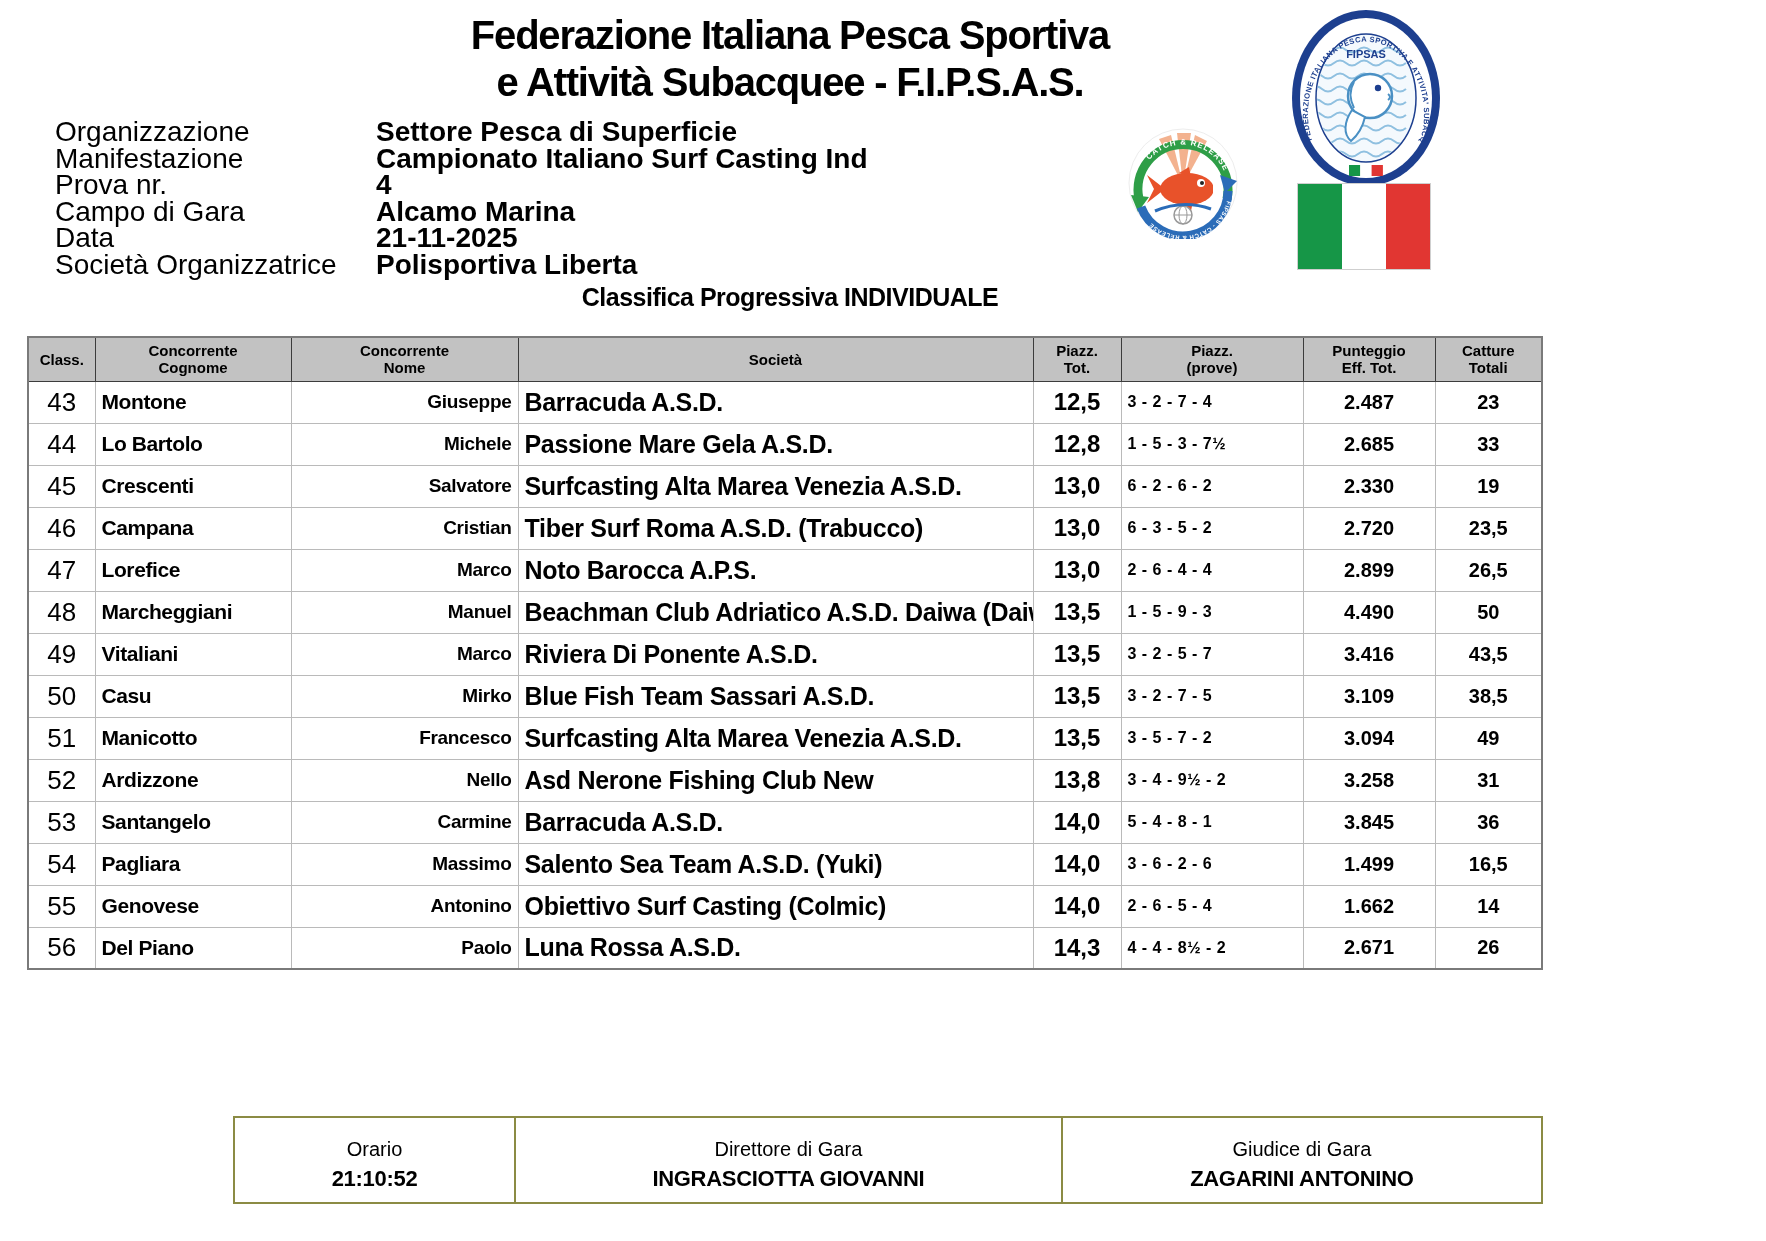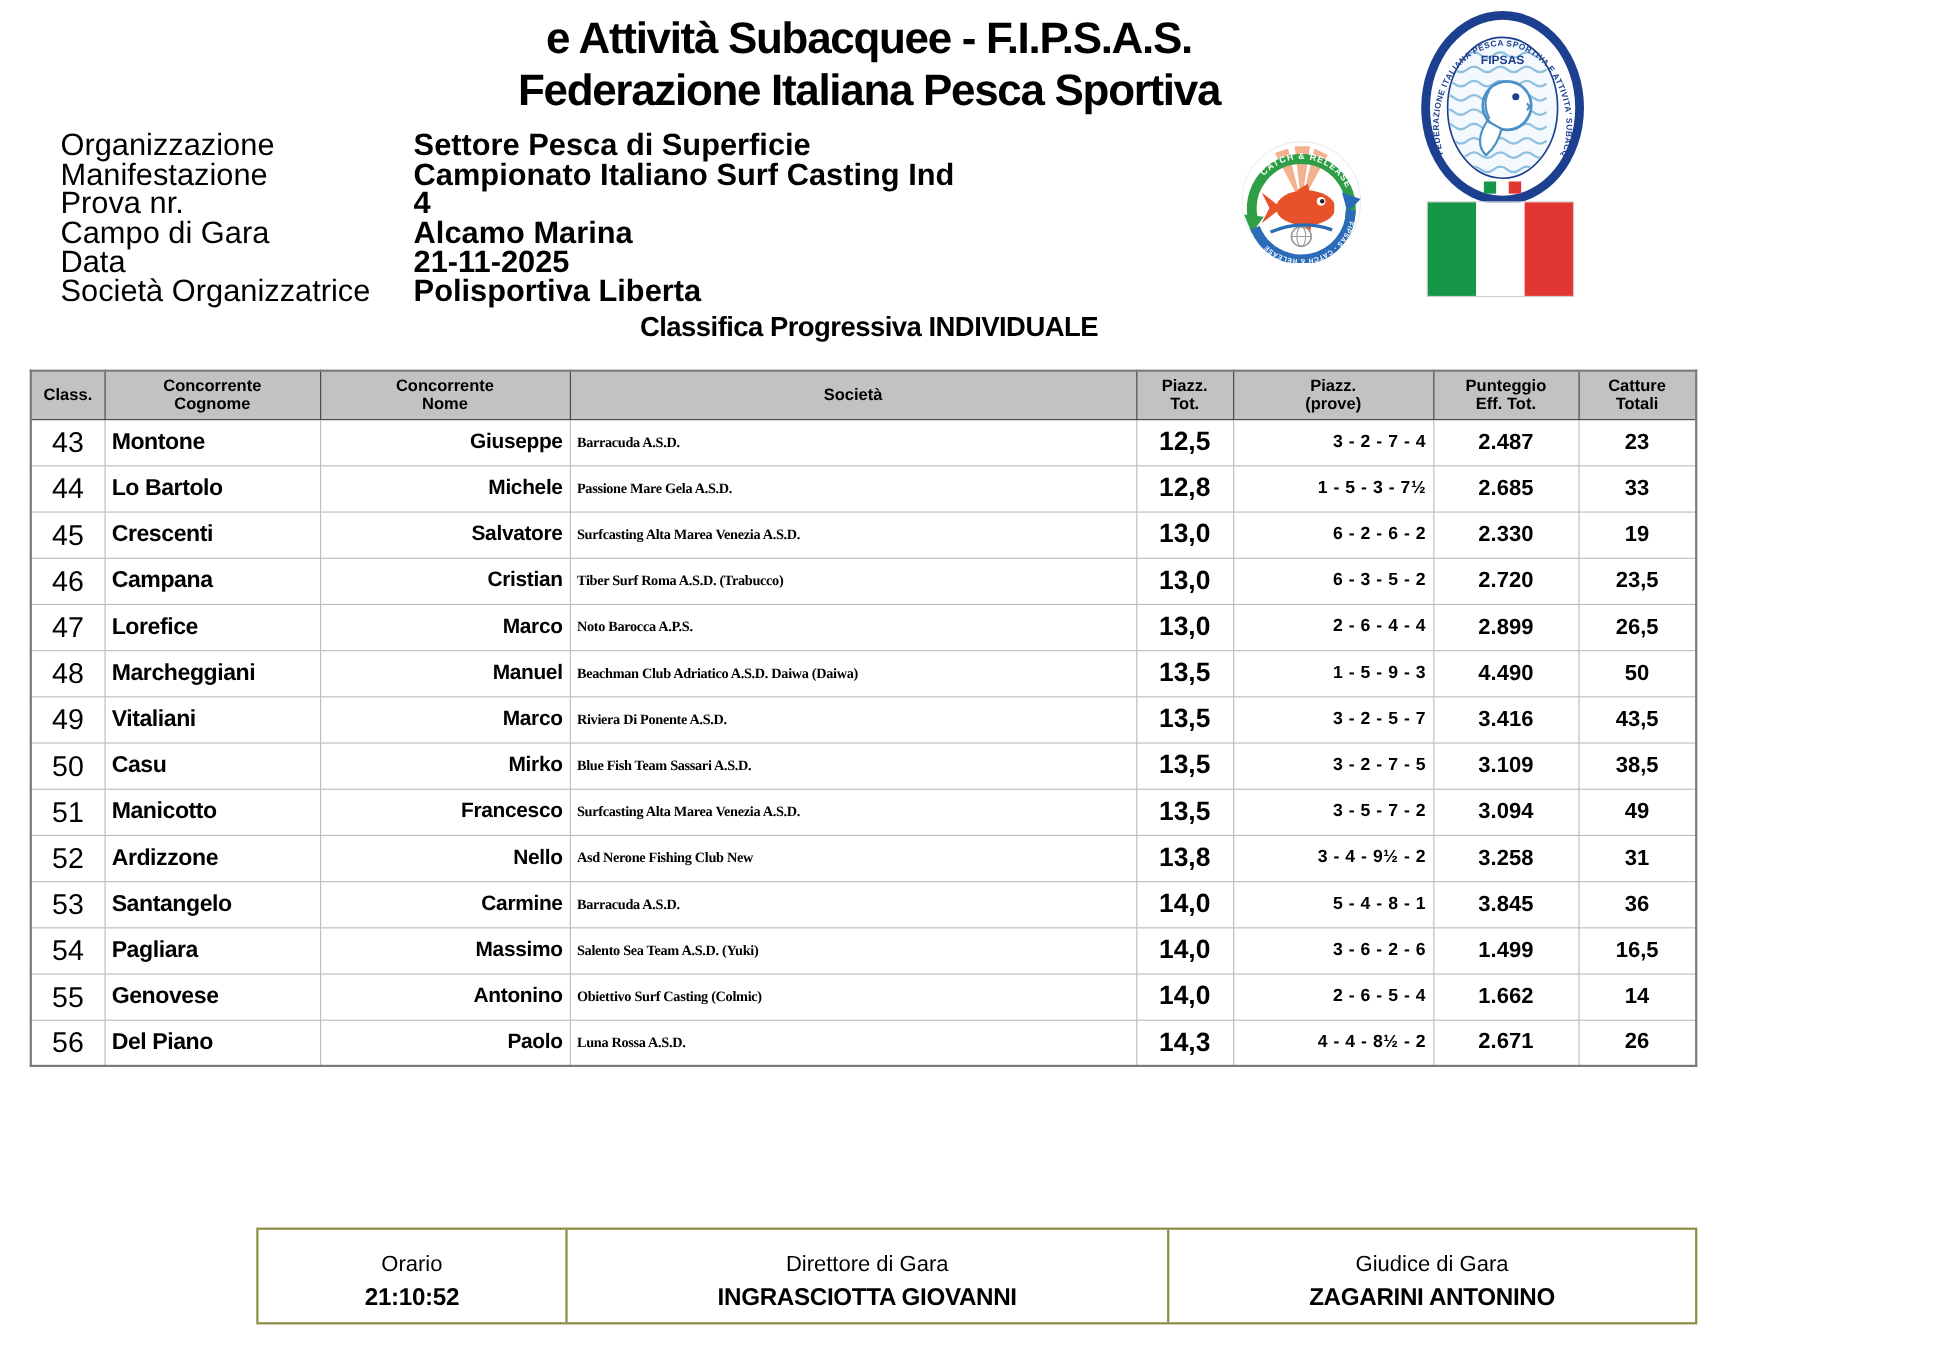--- a/index.html
+++ b/index.html
@@ -33,41 +33,41 @@
   table.results th {
     background:#c2c2c2; border:1px solid #3c3c3c;
     font-size:15px; font-weight:bold; line-height:17px;
     height:44px; vertical-align:middle; text-align:center; white-space:pre-line; padding:2px;
   }
   table.results td { border:1px solid #bababa; height:42px; vertical-align:middle; padding:0 6px;
                      overflow:hidden; white-space:nowrap; }
   td.col-class      { font-size:26px; font-weight:normal; text-align:center; }
   td.col-cognome    { font-size:21px; font-weight:bold; letter-spacing:-0.4px; }
   td.col-nome       { font-size:19px; font-weight:bold; letter-spacing:-0.3px;text-align:right; }
-  td.col-societa    { font-size:13px; font-weight:bold; letter-spacing:-0.3px;font-family:Liberation Serif, serif; }
+  td.col-societa    { font-size:25px; font-weight:bold; letter-spacing:-0.3px; }
   td.col-piazz_tot  { font-size:24px; font-weight:bold; text-align:center; }
-  td.col-piazz_prove{ font-size:16px; font-weight:bold; text-align:right; letter-spacing:0.5px; }
+  td.col-piazz_prove{ font-size:16px; font-weight:bold; text-align:left; letter-spacing:0.5px; }
   td.col-punteggio  { font-size:20px; font-weight:bold; text-align:center; }
   td.col-catture    { font-size:20px; font-weight:bold; text-align:center; }
   
   .footer { position:absolute; left:233px; top:1116px; width:1310px; height:88px;
             display:flex; border:2px solid #8b8b44; }
   .footer-cell { border-left:2px solid #8b8b44; display:flex; flex-direction:column;
                  align-items:center; padding-top:20px; row-gap:5px; }
   .footer-cell:first-child { border-left:none; }
   .fc-0 { width:294px; } .fc-1 { width:576px; } .fc-2 { width:506px; }
   .footer-label { font-size:20px; }
   .footer-value { font-size:22px; font-weight:bold; letter-spacing:-0.3px; }
 </style>
 </head>
 <body>
 
 <div class="title-block">
+  <div>Federazione Italiana Pesca Sportiva</div>
   <div>e Attività Subacquee - F.I.P.S.A.S.</div>
-  <div>Federazione Italiana Pesca Sportiva</div>
 </div>
 
 <div class="info-block">
   <div class="info-label">Organizzazione</div>
   <div class="info-value">Settore Pesca di Superficie</div>
   <div class="info-label">Manifestazione</div>
   <div class="info-value">Campionato Italiano Surf Casting Ind</div>
   <div class="info-label">Prova nr.</div>
   <div class="info-value">4</div>
   <div class="info-label">Campo di Gara</div>

